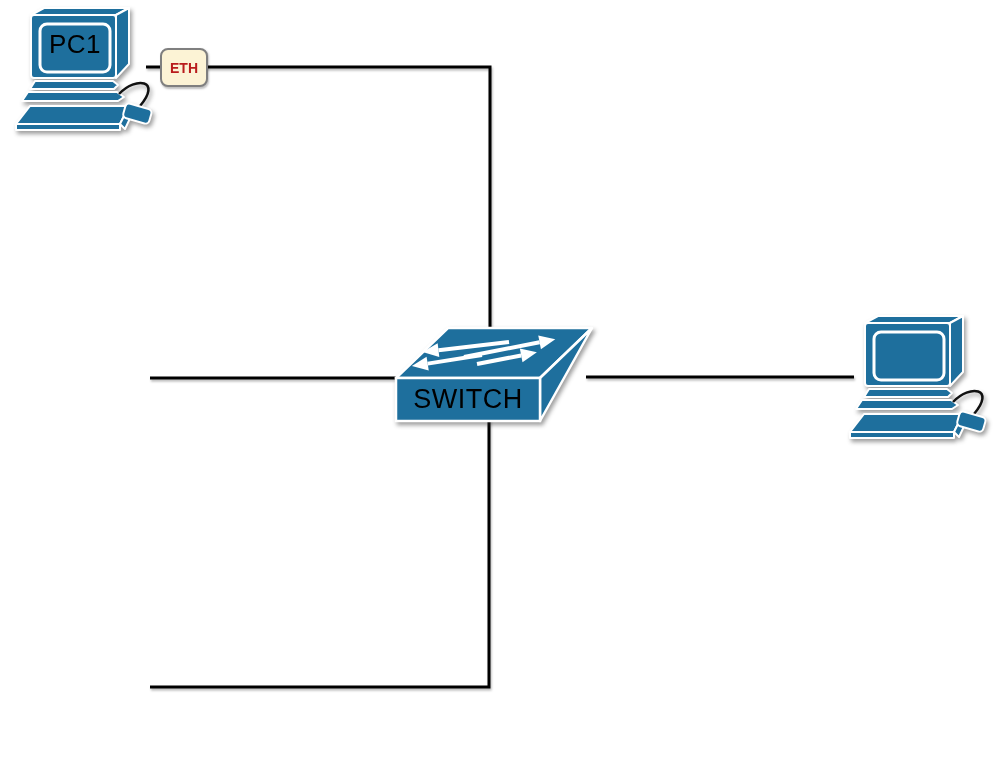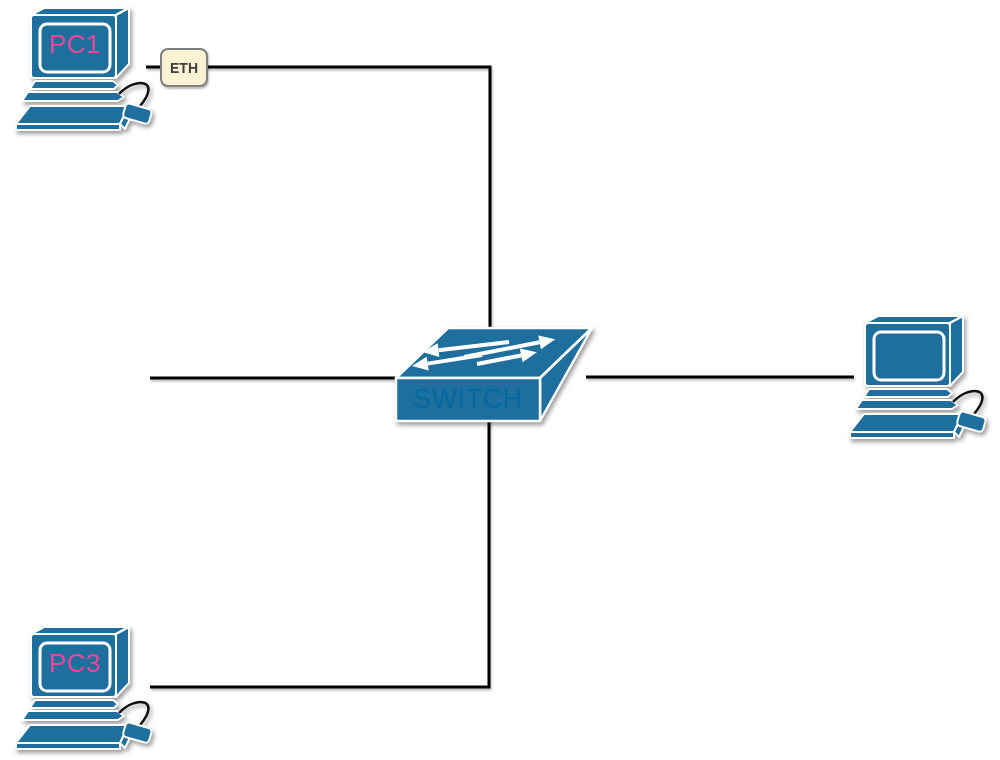--- a/index.html
+++ b/index.html
@@ -12,35 +12,35 @@
   .wire{stroke:var(--line_black,#000000);stroke-width:3;fill:none;}
 
   
   .node{position:absolute;}
   .node svg{display:block;overflow:visible;
             filter:drop-shadow(2px 3px 2px rgba(40,40,40,0.45));}
 
   .pc{width:150px;height:125px;}
   .pc-label{position:absolute;left:26px;top:16px;width:70px;height:40px;
             display:flex;align-items:center;justify-content:center;
-            color:#ec4899;font-size:26px;font-weight:500;letter-spacing:0.5px;}
+            color:#000000;font-size:26px;font-weight:500;letter-spacing:0.5px;}
 
   .switch-node{left:388px;top:320px;width:212px;height:110px;}
   .switch-label{position:absolute;left:8px;top:58px;width:144px;height:43px;
                 display:flex;align-items:center;justify-content:center;
-                color:#0369a1;font-size:27px;font-weight:500;letter-spacing:0.5px;}
+                color:#000000;font-size:27px;font-weight:500;letter-spacing:0.5px;}
 
   
   .eth-badge{position:absolute;left:160px;top:48px;width:48px;height:39px;
              box-sizing:border-box;
              background:var(--eth_bg,#fcf3d5);
              border:2px solid var(--eth_border,#7f7f7f);
              border-radius:8px;
              display:flex;align-items:center;justify-content:center;
-             font-size:14px;font-weight:bold;color:#404040;
+             font-size:14px;font-weight:bold;color:#b91c1c;
              box-shadow:1px 1.5px 2px rgba(0,0,0,0.25);text-align:right;}
 </style>
 </head>
 <body>
 
 <div class="stage">
 
   <svg class="wires" viewBox="0 0 1000 760">
     <defs>
       <g id="pc-shape">
@@ -75,26 +75,20 @@
   </svg>
 
   <div class="node pc" style="left:14px;top:8px;">
     <svg width="150" height="125" viewBox="0 0 150 125">
         <use href="#pc-shape"></use>
       </svg>
     <span class="pc-label">PC1</span>
   </div>
 
 
-  <div class="node pc" style="left:14px;top:627px;">
-    <svg width="150" height="125" viewBox="0 0 150 125">
-        <use href="#pc-shape"></use>
-      </svg>
-    <span class="pc-label">PC3</span>
-  </div>
 
   <div class="node pc" style="left:848px;top:316px;">
     <svg width="150" height="125" viewBox="0 0 150 125">
         <use href="#pc-shape"></use>
       </svg>
   </div>
 
   <div class="node switch-node">
     <svg width="212" height="110" viewBox="388 320 212 110">
 

